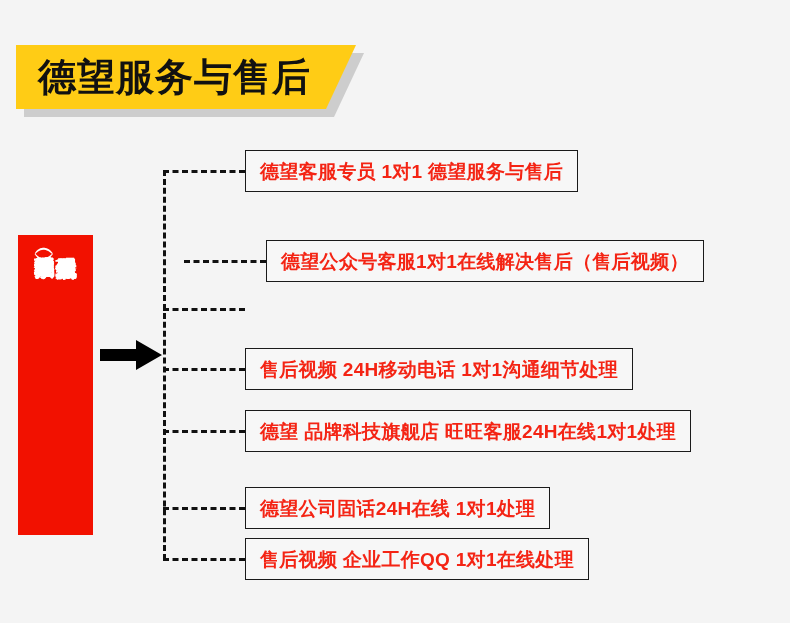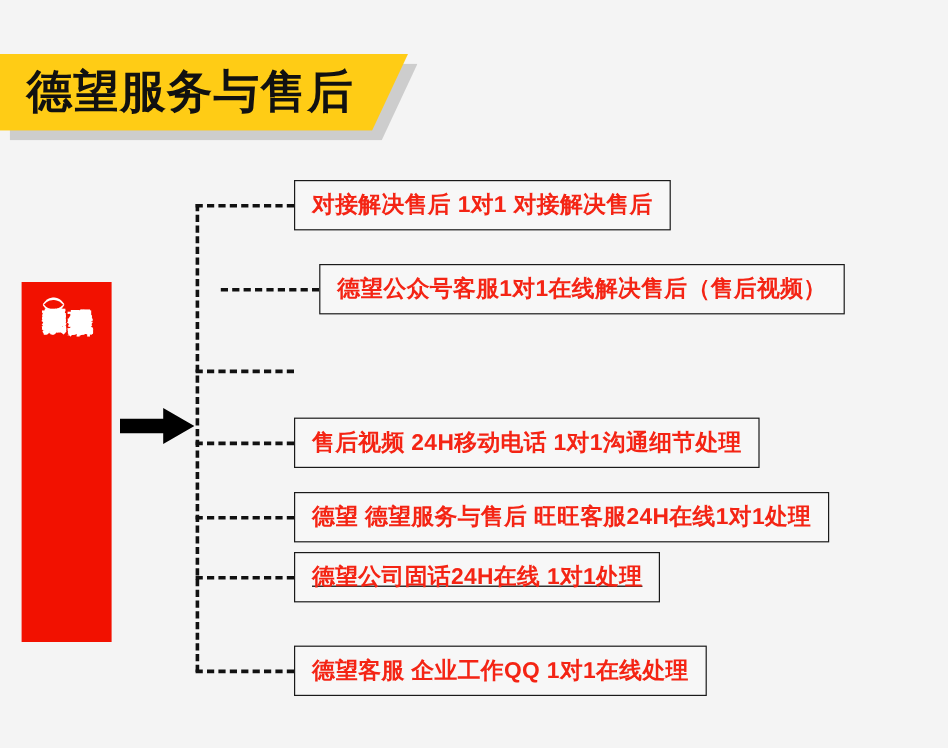--- a/index.html
+++ b/index.html
@@ -17,21 +17,21 @@
   #page {
     position: relative;
     width: 790px;
     height: 623px;
     background: #f4f4f4;
   }
 
   
   .banner-wrap {
     position: absolute;
-    left: 0;
+    left: 16px;
     top: 45px;
     width: 348px;
     height: 66px;
   }
   .banner-shadow {
     position: absolute;
     left: 8px;
     top: 8px;
     width: 340px;
     height: 64px;
@@ -161,56 +161,56 @@
     <svg width="62" height="30" viewBox="0 0 62 30" aria-hidden="true">
       <polygon points="0,9 36,9 36,0 62,15 36,30 36,21 0,21" fill="#000000"></polygon>
     </svg>
   </div>
 
   <div class="trunk"></div>
 
   <div class="row" style="top:150px;">
     <div class="branch"></div>
     <div class="node-box">
-      <span class="node-text">对接解决售后  1对1 对接解决售后</span>
-    </div>
-  </div>
-
-  <div class="row" style="top:220px;padding-left:21px;">
+      <span class="node-text">德望客服专员  1对1 德望服务与售后</span>
+    </div>
+  </div>
+
+  <div class="row" style="top:240px;padding-left:21px;">
     <div class="branch"></div>
     <div class="node-box">
       <span class="node-text">德望公众号客服1对1在线解决售后（售后视频）</span>
     </div>
   </div>
 
   <div class="row" style="top:288px;">
     <div class="branch"></div>
   </div>
 
   <div class="row" style="top:348px;">
     <div class="branch"></div>
     <div class="node-box">
       <span class="node-text">售后视频 24H移动电话 1对1沟通细节处理</span>
     </div>
   </div>
 
   <div class="row" style="top:410px;">
     <div class="branch"></div>
     <div class="node-box">
-      <span class="node-text">德望 德望服务与售后 旺旺客服24H在线1对1处理</span>
-    </div>
-  </div>
-
-  <div class="row" style="top:460px;text-decoration:underline;">
+      <span class="node-text">德望 品牌科技旗舰店 旺旺客服24H在线1对1处理</span>
+    </div>
+  </div>
+
+  <div class="row" style="top:487px;">
     <div class="branch"></div>
     <div class="node-box">
       <span class="node-text">德望公司固话24H在线 1对1处理</span>
     </div>
   </div>
 
   <div class="row" style="top:538px;">
     <div class="branch"></div>
     <div class="node-box">
-      <span class="node-text">德望客服 企业工作QQ 1对1在线处理</span>
+      <span class="node-text">售后视频 企业工作QQ 1对1在线处理</span>
     </div>
   </div>
 
 </div>
 
 </body></html>

